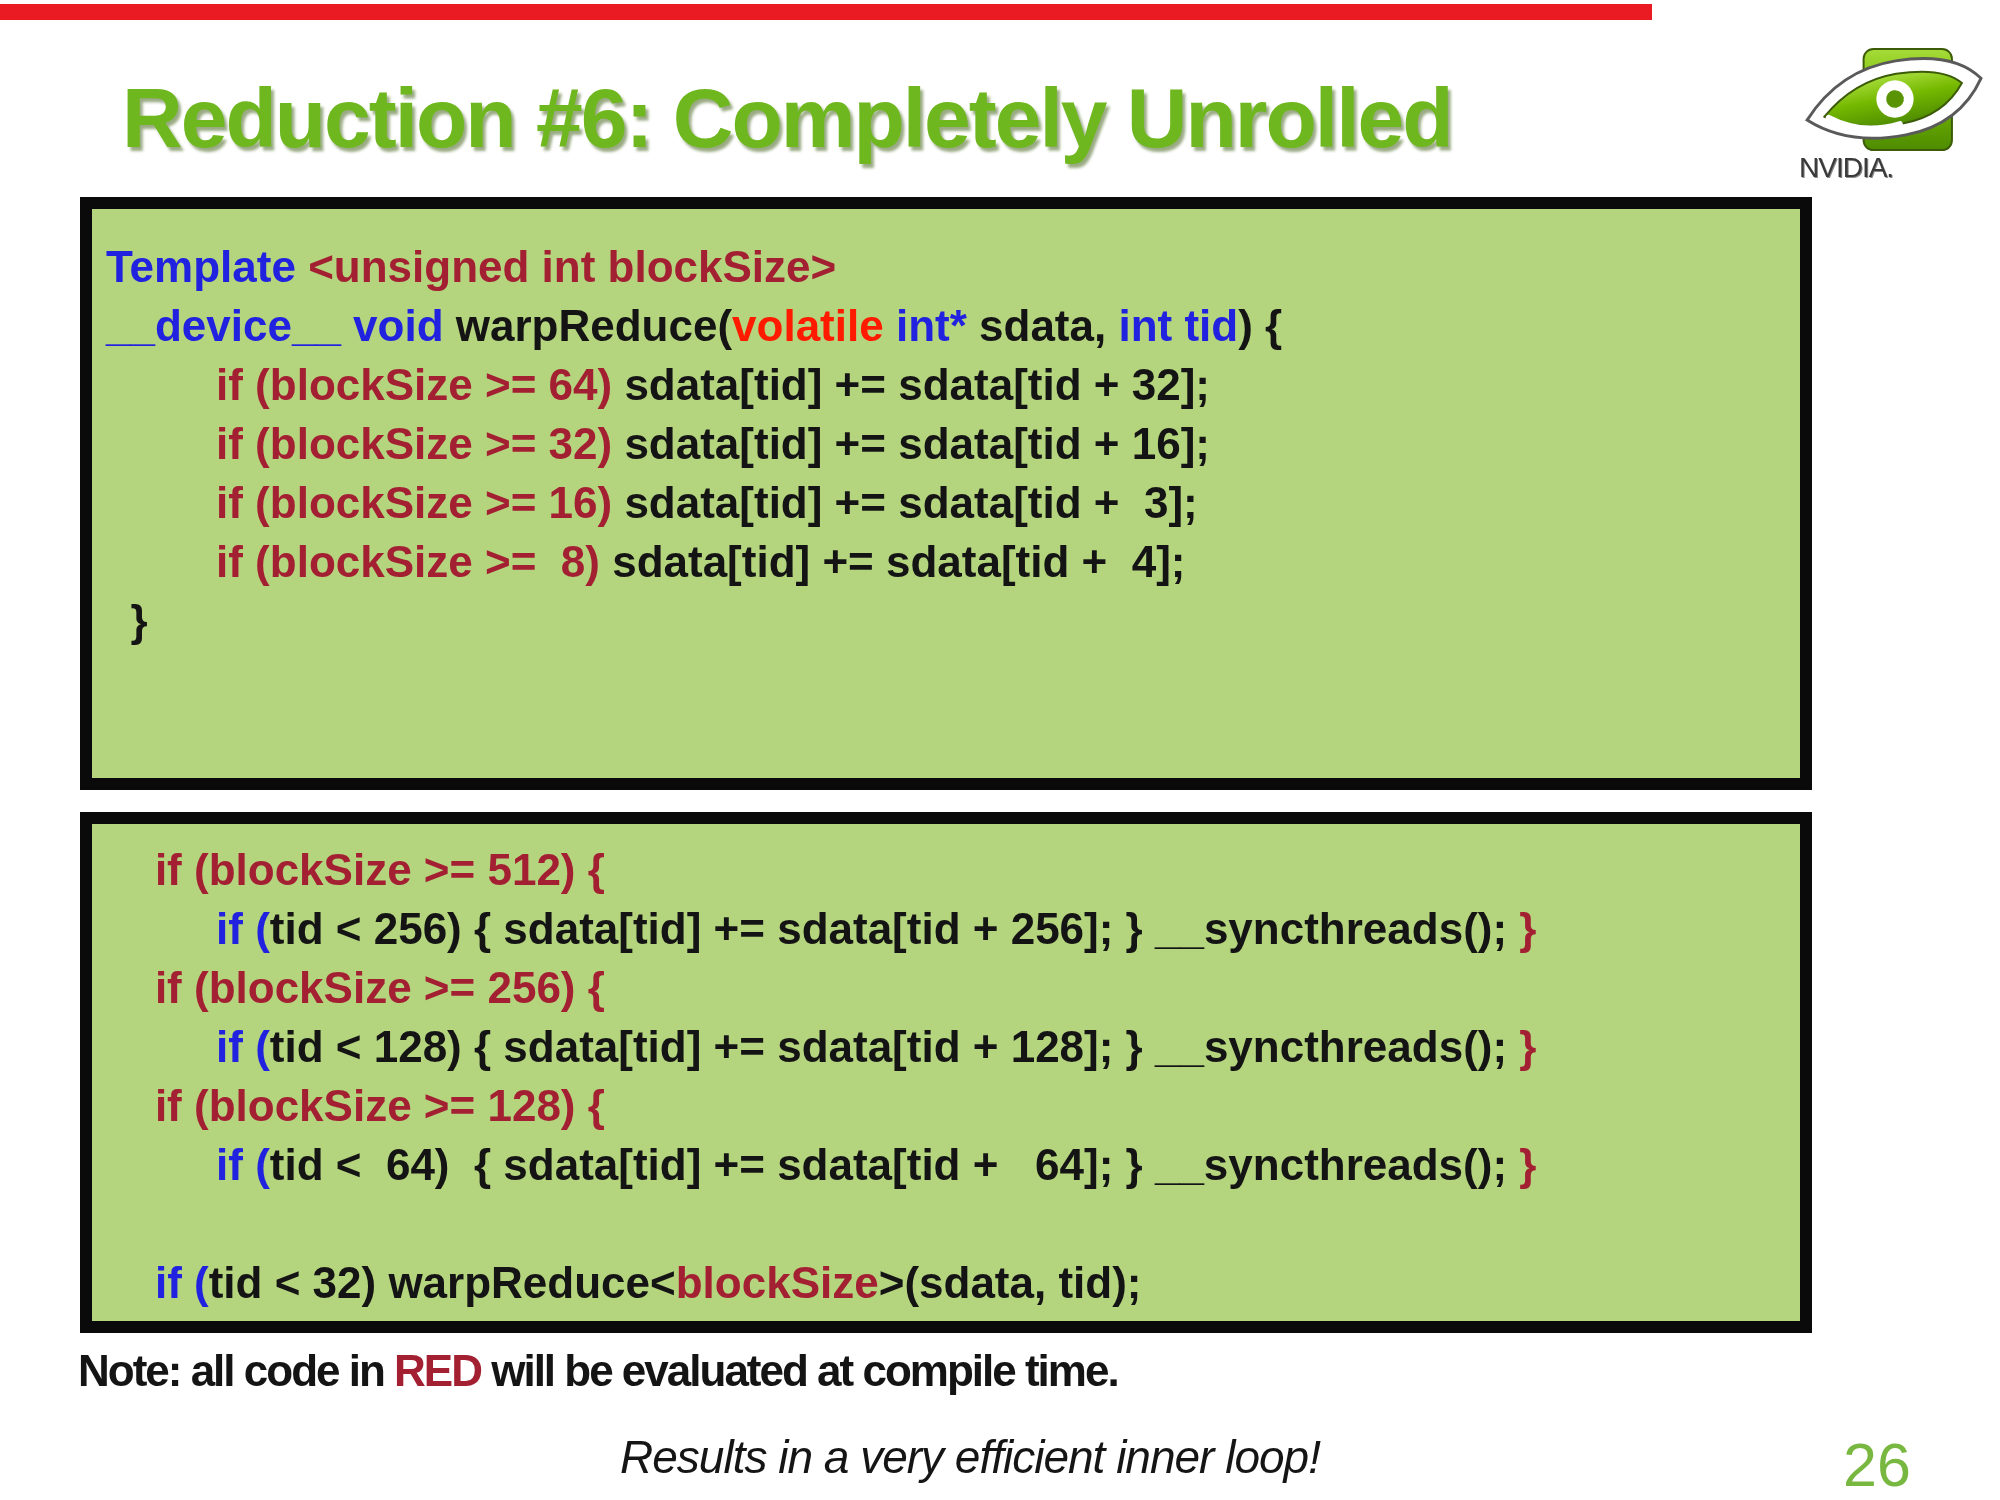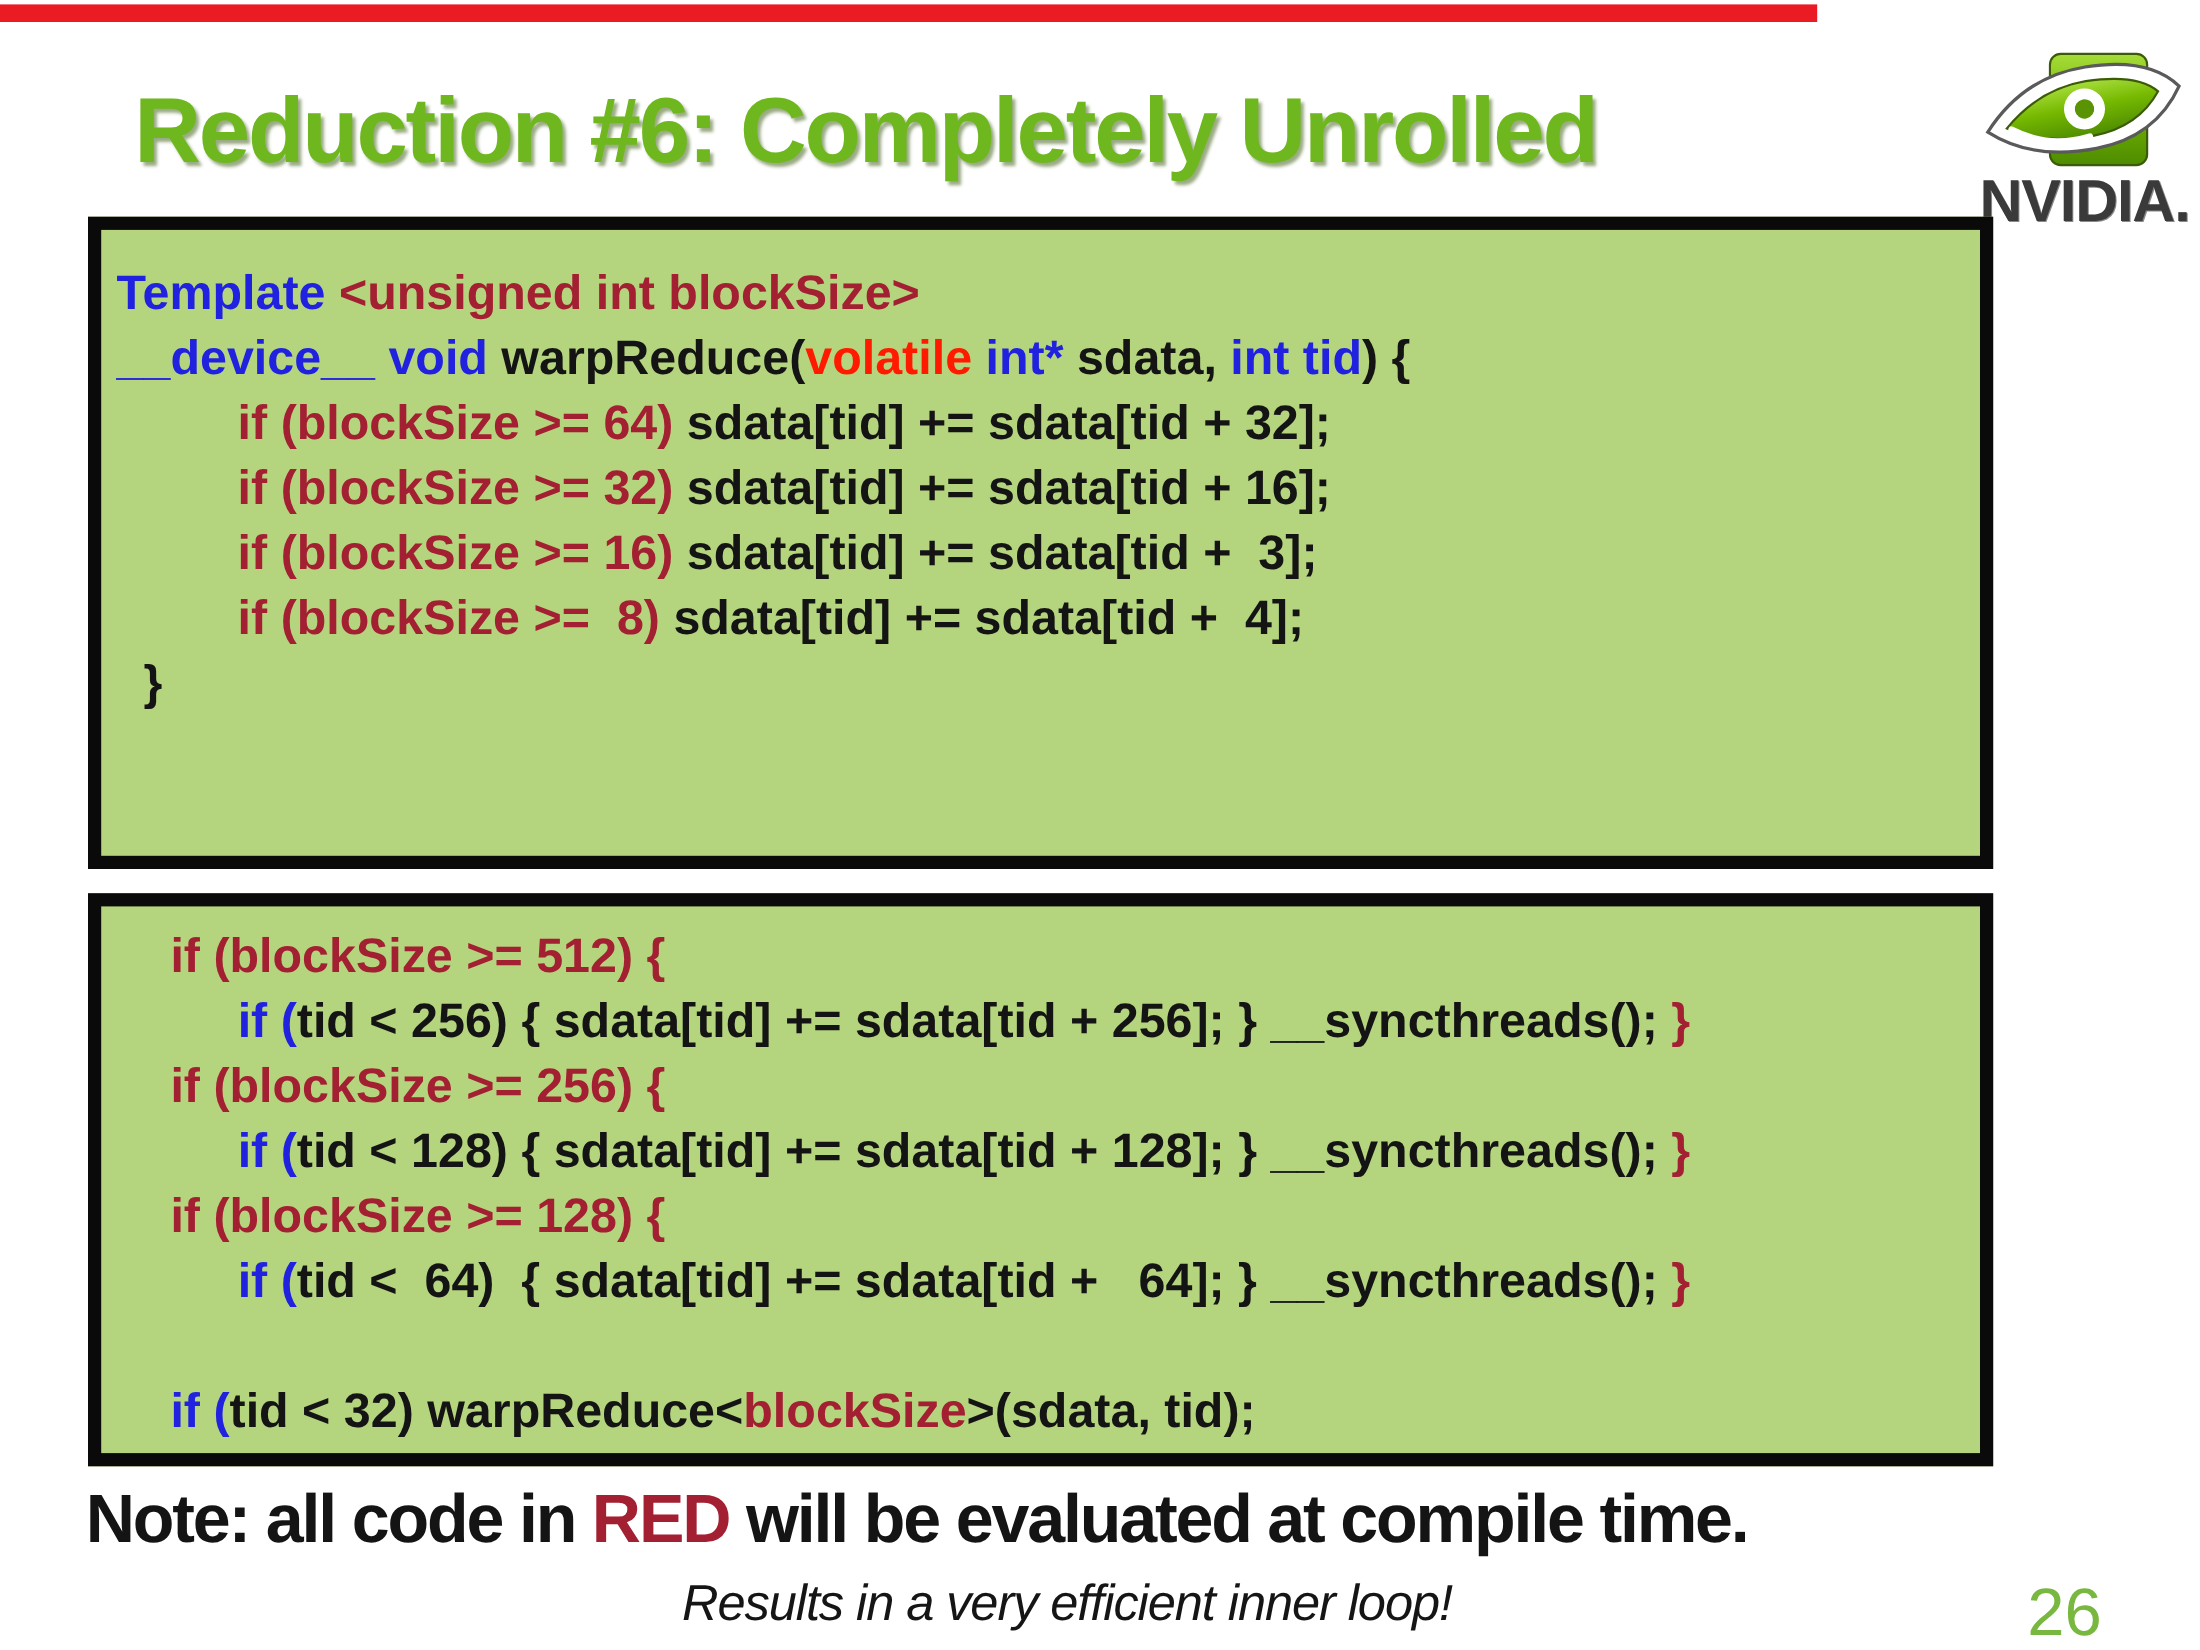--- a/index.html
+++ b/index.html
@@ -33,43 +33,43 @@
     color:var(--title-green);
     text-shadow:3px 4px 3px #9aab84;
     white-space:nowrap; line-height:1.1;
   }
   .logo{
     position:absolute; left:1795px; top:46px; width:200px; height:152px;
   }
   .logo-eye{ position:absolute; left:0; top:0; width:200px; height:108px; }
   .logo-wordmark{
     position:absolute; left:4px; top:106px; width:192px;
-    font-size:54px; font-weight:bold; letter-spacing:-1px;
-    color:var(--logo-text); text-align:center; white-space:nowrap;
+    font-size:28px; font-weight:normal; letter-spacing:-1px;
+    color:var(--logo-text); text-align:left; white-space:nowrap;
     text-shadow:1px 1px 0 #8a8a8a;
   }
   .code-box{
     position:absolute; left:80px; width:1732px;
     background:var(--box-bg);
     border:12px solid var(--box-border);
   }
   #code-box-1{ top:197px; height:593px; padding:28px 6px 0 14px; }
   #code-box-2{ top:812px; height:521px; padding:16px 6px 0 14px; }
   .code-line{
     white-space:pre;
     font-family:"Liberation Sans", sans-serif;
     font-size:44px; font-weight:bold; line-height:59px;
   }
   .tok-k{ color:var(--code-black); }
   .tok-blue{ color:var(--code-blue); }
   .tok-dr{ color:var(--code-darkred); }
   .tok-red{ color:var(--code-red); }
   .note-line{
     position:absolute; left:78px; top:1346px; width:1880px;
-    font-size:62px; font-weight:bold; letter-spacing:-2px;
+    font-size:44px; font-weight:bold; letter-spacing:-2px;
     color:var(--code-black); white-space:nowrap;
   }
   .note-line .note-red{ color:var(--code-darkred); }
   .footer-line{
     position:absolute; left:0; top:1430px; width:1940px;
     text-align:center;
     font-size:46px; color:#151515; letter-spacing:-1px;
     white-space:nowrap;
     font-style:italic;
   }

